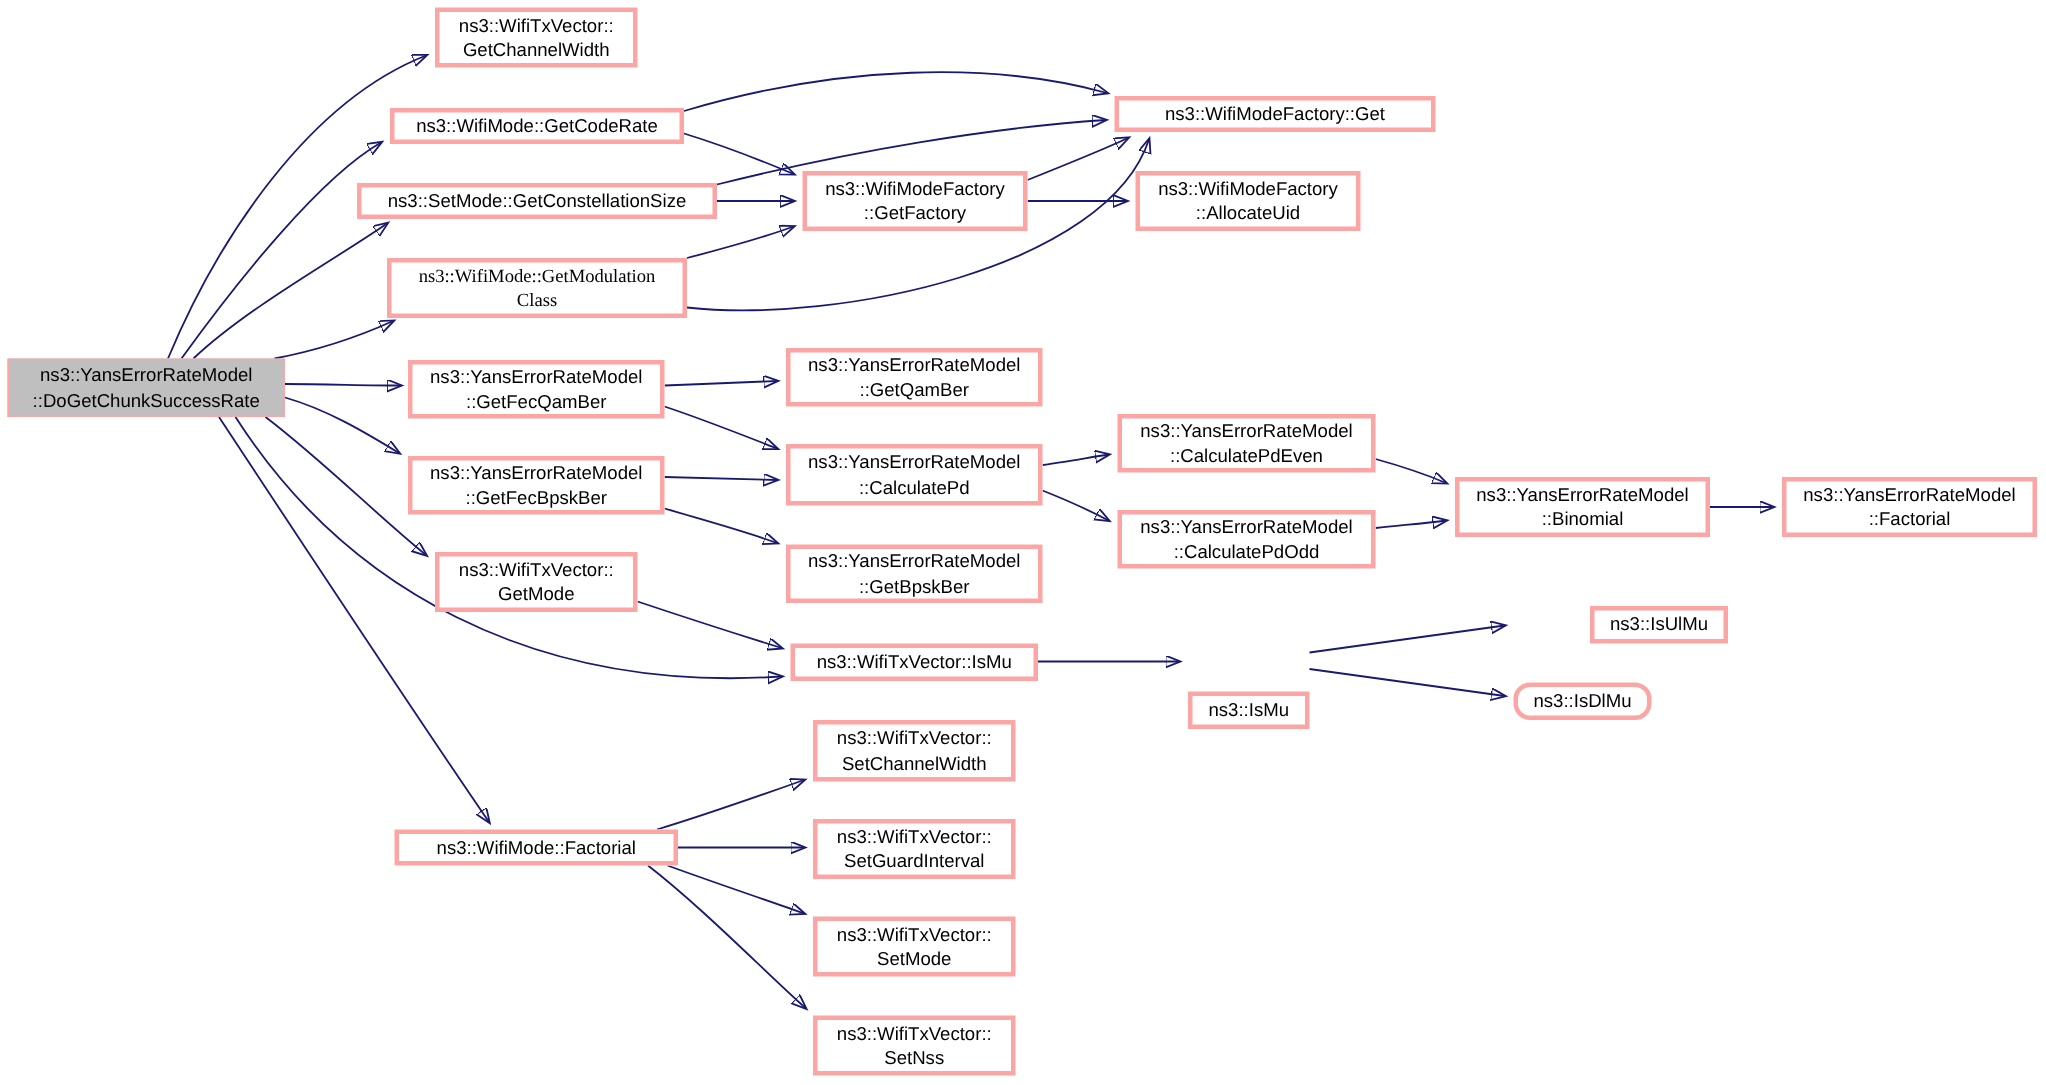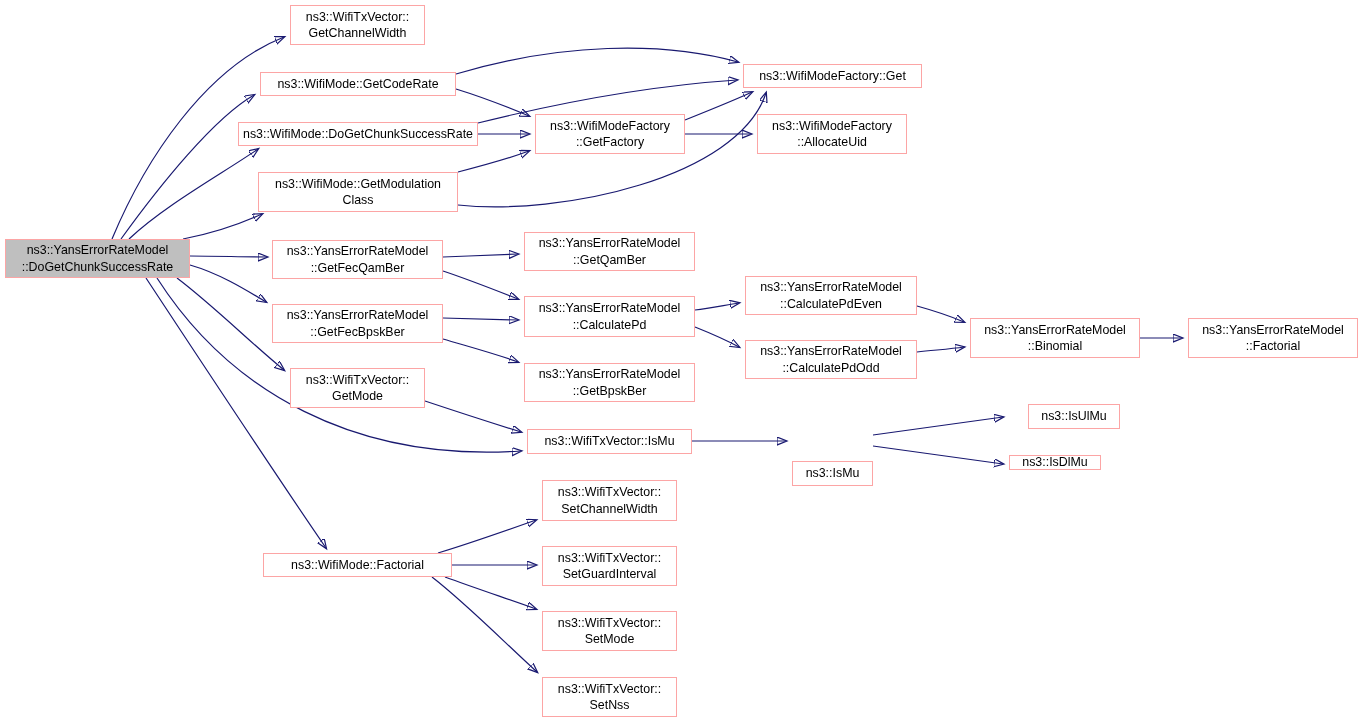--- a/index.html
+++ b/index.html
@@ -22,21 +22,21 @@
   }
   svg.edges path {
     fill: none;
     stroke: #191970;
     stroke-width: 1.2;
   }
   .node {
     position: absolute;
     box-sizing: border-box;
     background: #ffffff;
-    border: 1px solid #fca5a5;
+    border: 3px solid #fca5a5;
     color: #000000;
     font-size: 12.4px;
     line-height: 1.3;
     display: flex;
     align-items: center;
     justify-content: center;
     text-align: center;
     white-space: pre-line;
     cursor: pointer;
   }
@@ -94,26 +94,26 @@
   </svg>
 
   <div class="node highlight" style="left:5px; top:239px; width:185px; height:39px;">ns3::YansErrorRateModel
 ::DoGetChunkSuccessRate</div>
 
   <div class="node" style="left:290px; top:5px; width:135px; height:40px;">ns3::WifiTxVector::
 GetChannelWidth</div>
 
   <div class="node" style="left:260px; top:72px; width:196px; height:24px;">ns3::WifiMode::GetCodeRate</div>
 
-  <div class="node" style="left:238px; top:122px; width:240px; height:24px;">ns3::WifiMode::DoGetChunkSuccessRate</div>
+  <div class="node" style="left:238px; top:122px; width:240px; height:24px;">ns3::SetMode::GetConstellationSize</div>
 
-  <div class="node" style="left:258px; top:172px; width:200px; height:40px;">ns3::WifiMode::GetModulation
+  <div class="node" style="left:258px; top:172px; width:200px; height:40px;font-family:Liberation Serif, serif;">ns3::WifiMode::GetModulation
 Class</div>
 
-  <div class="node" style="left:743px; top:64px; width:179px; height:24px;">ns3::WifiModeFactory::Get</div>
+  <div class="node" style="left:743px; top:64px; width:214px; height:24px;">ns3::WifiModeFactory::Get</div>
 
   <div class="node" style="left:535px; top:114px; width:150px; height:40px;">ns3::WifiModeFactory
 ::GetFactory</div>
 
   <div class="node" style="left:757px; top:114px; width:150px; height:40px;">ns3::WifiModeFactory
 ::AllocateUid</div>
 
   <div class="node" style="left:272px; top:240px; width:171px; height:39px;">ns3::YansErrorRateModel
 ::GetFecQamBer</div>
 
@@ -141,23 +141,23 @@
   <div class="node" style="left:524px; top:363px; width:171px; height:39px;">ns3::YansErrorRateModel
 ::GetBpskBer</div>
 
   <div class="node" style="left:290px; top:368px; width:135px; height:40px;">ns3::WifiTxVector::
 GetMode</div>
 
   <div class="node" style="left:527px; top:429px; width:165px; height:25px;text-align:center;">ns3::WifiTxVector::IsMu</div>
 
   <div class="node" style="left:792px; top:429px; width:81px; height:25px;margin-top:32px;">ns3::IsMu</div>
 
-  <div class="node" style="left:1028px; top:404px; width:92px; height:25px;">ns3::IsUlMu</div>
+  <div class="node" style="left:1060px; top:404px; width:92px; height:25px;">ns3::IsUlMu</div>
 
-  <div class="node" style="left:1009px; top:455px; width:92px; height:15px;">ns3::IsDlMu</div>
+  <div class="node" style="left:1009px; top:455px; width:92px; height:25px;border-radius:11px;">ns3::IsDlMu</div>
 
   <div class="node" style="left:263px; top:553px; width:189px; height:24px;">ns3::WifiMode::Factorial</div>
 
   <div class="node" style="left:542px; top:480px; width:135px; height:41px;">ns3::WifiTxVector::
 SetChannelWidth</div>
 
   <div class="node" style="left:542px; top:546px; width:135px; height:40px;">ns3::WifiTxVector::
 SetGuardInterval</div>
 
   <div class="node" style="left:542px; top:611px; width:135px; height:40px;">ns3::WifiTxVector::

